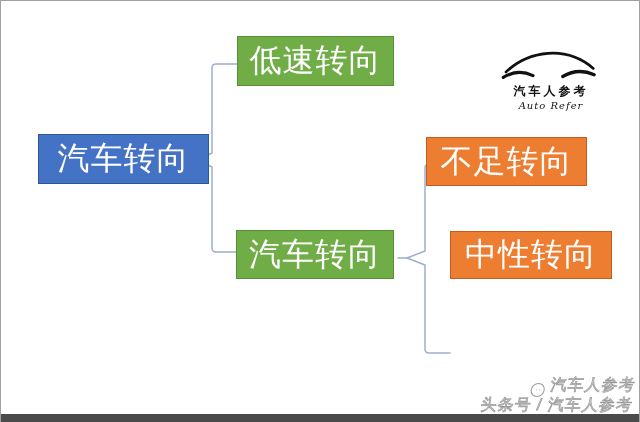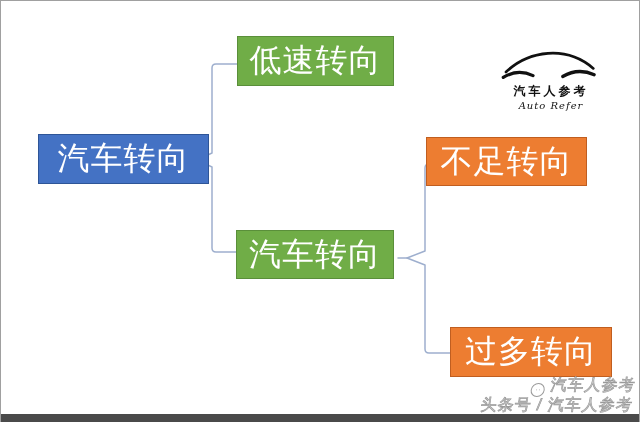--- a/index.html
+++ b/index.html
@@ -53,22 +53,22 @@
   </svg>
 
   <div class="node blue" style="left:37px;top:133px;width:171px;height:50px;">汽车转向</div>
 
   <div class="node green" style="left:236px;top:35px;width:157px;height:50px;">低速转向</div>
 
   <div class="node green" style="left:235px;top:229px;width:158px;height:49px;">汽车转向</div>
 
   <div class="node orange" style="left:425px;top:136px;width:161px;height:49px;">不足转向</div>
 
+  <div class="node orange" style="left:449px;top:230px;width:162px;height:48px;">中性转向</div>
 
-  <div class="node orange" style="left:449px;top:326px;width:162px;height:50px;">过多转向</div>
 
   <div class="brand">
     <svg width="110" height="36" viewBox="0 0 110 40">
       <path d="M5,30 C30,6 72,0 102,26" fill="none" stroke="#111" stroke-width="3" stroke-linecap="round"></path>
       <path d="M2,36 Q18,26 35,34" fill="none" stroke="#111" stroke-width="3.6" stroke-linecap="round"></path>
       <path d="M68,35 Q85,25 103,33" fill="none" stroke="#111" stroke-width="3.6" stroke-linecap="round"></path>
     </svg>
     <div class="cn">汽车人参考</div>
     <div class="en">Auto Refer</div>
   </div>

